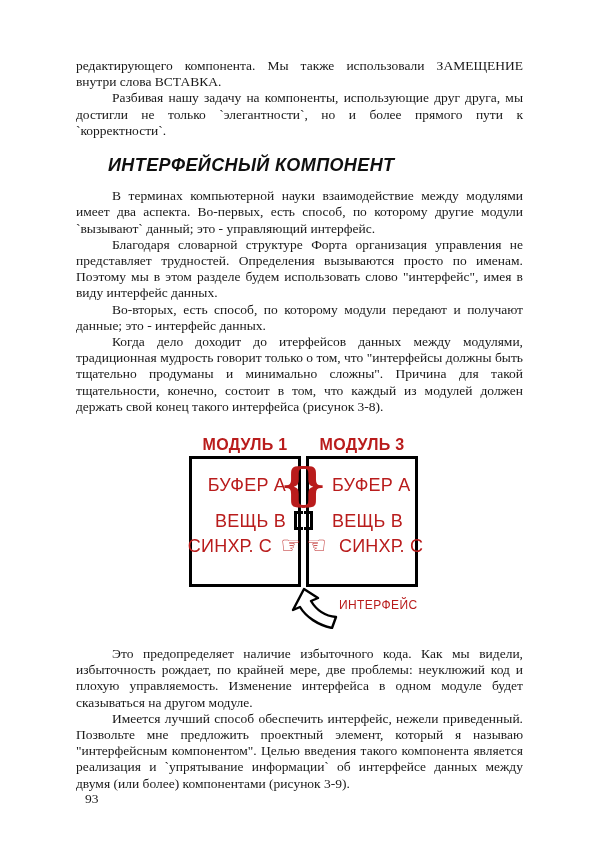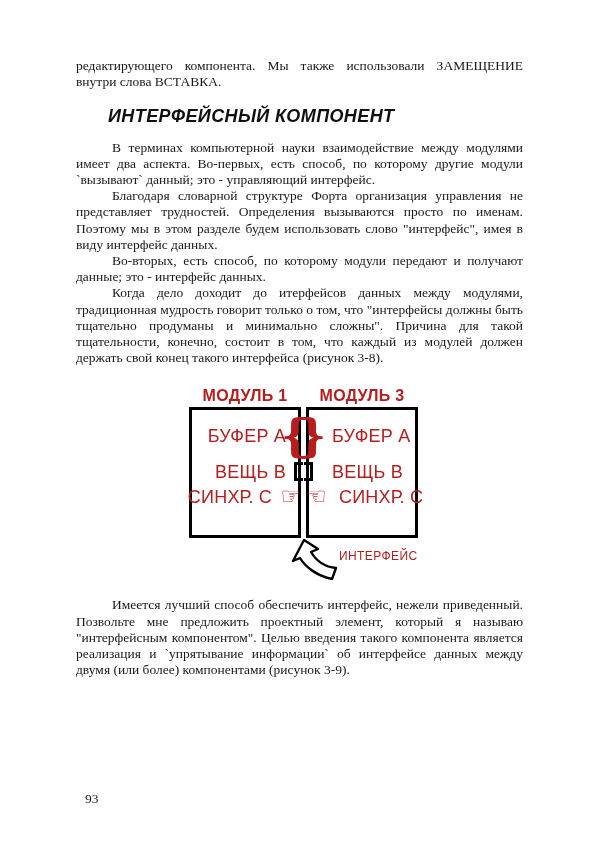--- a/index.html
+++ b/index.html
@@ -93,20 +93,21 @@
     font-family:"Liberation Serif", serif;
     font-size:13.5px;
   }
 </style>
 </head>
 <body>
 
 <div class="page">
 
   <p class="body-par continuation">редактирующего компонента. Мы также использовали ЗАМЕЩЕНИЕ внутри слова ВСТАВКА.</p>
+  <p class="body-par">Разбивая нашу задачу на компоненты, использующие друг друга, мы достигли не только `элегантности`, но и более прямого пути к `корректности`.</p>
 
   <h2 class="section-heading">ИНТЕРФЕЙСНЫЙ КОМПОНЕНТ</h2>
 
   <p class="body-par">В терминах компьютерной науки взаимодействие между модулями имеет два аспекта. Во-первых, есть способ, по которому другие модули `вызывают` данный; это - управляющий интерфейс.</p>
   <p class="body-par">Благодаря словарной структуре Форта организация управления не представляет трудностей. Определения вызываются просто по именам. Поэтому мы в этом разделе будем использовать слово "интерфейс", имея в виду интерфейс данных.</p>
   <p class="body-par">Во-вторых, есть способ, по которому модули передают и получают данные; это - интерфейс данных.</p>
   <p class="body-par">Когда дело доходит до итерфейсов данных между модулями, традиционная мудрость говорит только о том, что "интерфейсы должны быть тщательно продуманы и минимально сложны". Причина для такой тщательности, конечно, состоит в том, что каждый из модулей должен держать свой конец такого интерфейса (рисунок 3-8).</p>
 
 
   <div class="diagram">
@@ -130,16 +131,17 @@
       <span class="bracket"></span>
       <span class="hand">☜</span>
     </div>
 
     <svg class="interface-arrow" width="56" height="42" viewBox="0 0 56 42">
       <path d="M16,2 L30,11 L23,14 C29,24 37,29 48,30 L44,41 C30,38 18,30 12,20 L5,23 Z" fill="#ffffff" stroke="#000000" stroke-width="2.4" stroke-linejoin="round"></path>
     </svg>
     <div class="arrow-label">ИНТЕРФЕЙС</div>
   </div>
 
+  <p class="body-par">Это предопределяет наличие избыточного кода. Как мы видели, избыточность рождает, по крайней мере, две проблемы: неуклюжий код и плохую управляемость. Изменение интерфейса в одном модуле будет сказываться на другом модуле.</p>
   <p class="body-par">Имеется лучший способ обеспечить интерфейс, нежели приведенный. Позвольте мне предложить проектный элемент, который я называю "интерфейсным компонентом". Целью введения такого компонента является реализация и `упрятывание информации` об интерфейсе данных между двумя (или более) компонентами (рисунок 3-9).</p>
 
   <div class="page-number">93</div>
 </div>
 
 </body></html>

